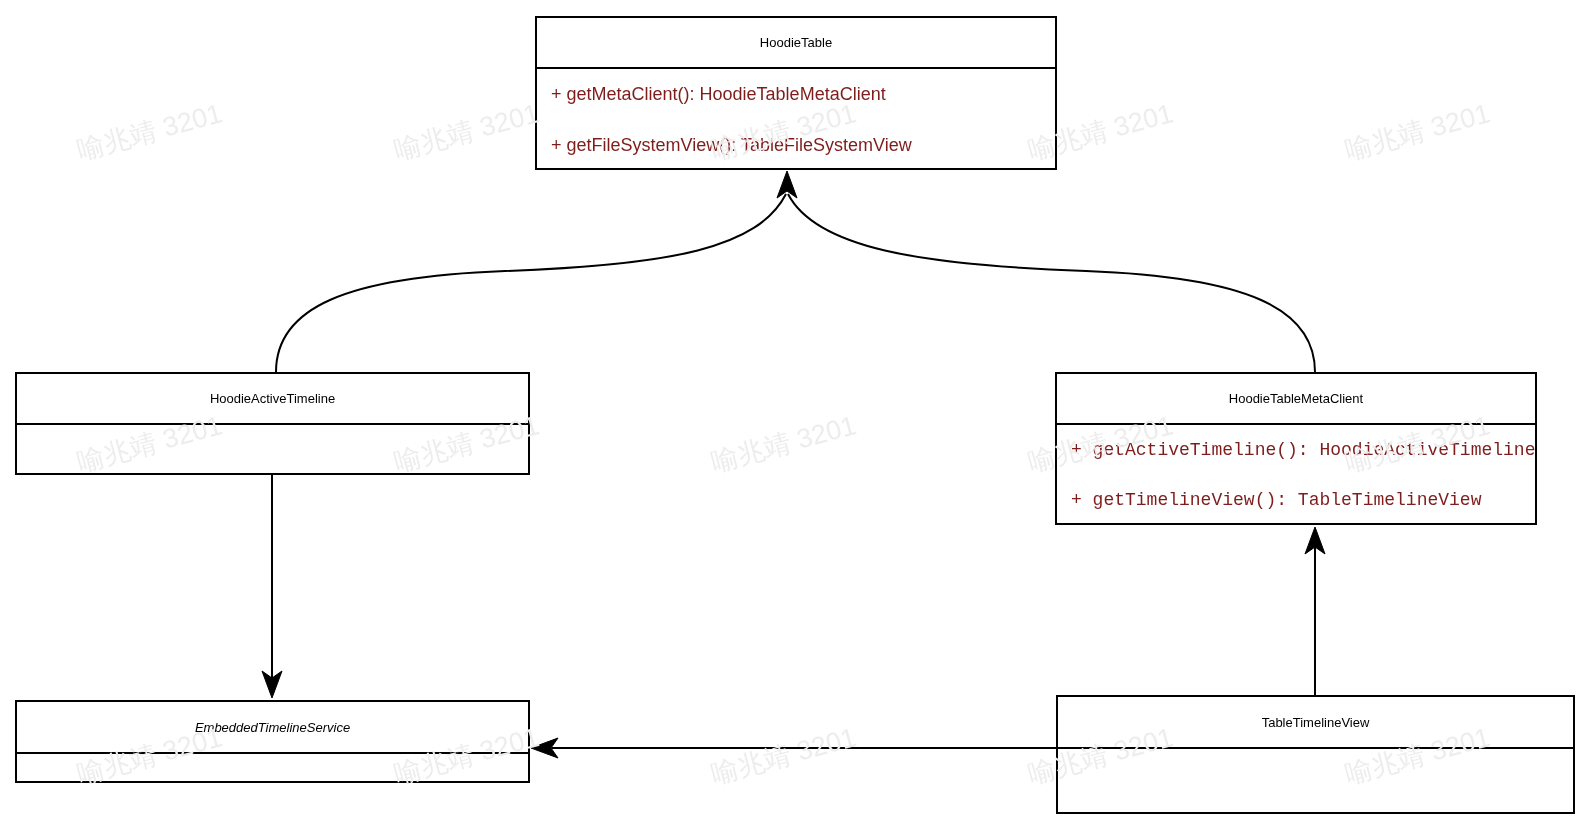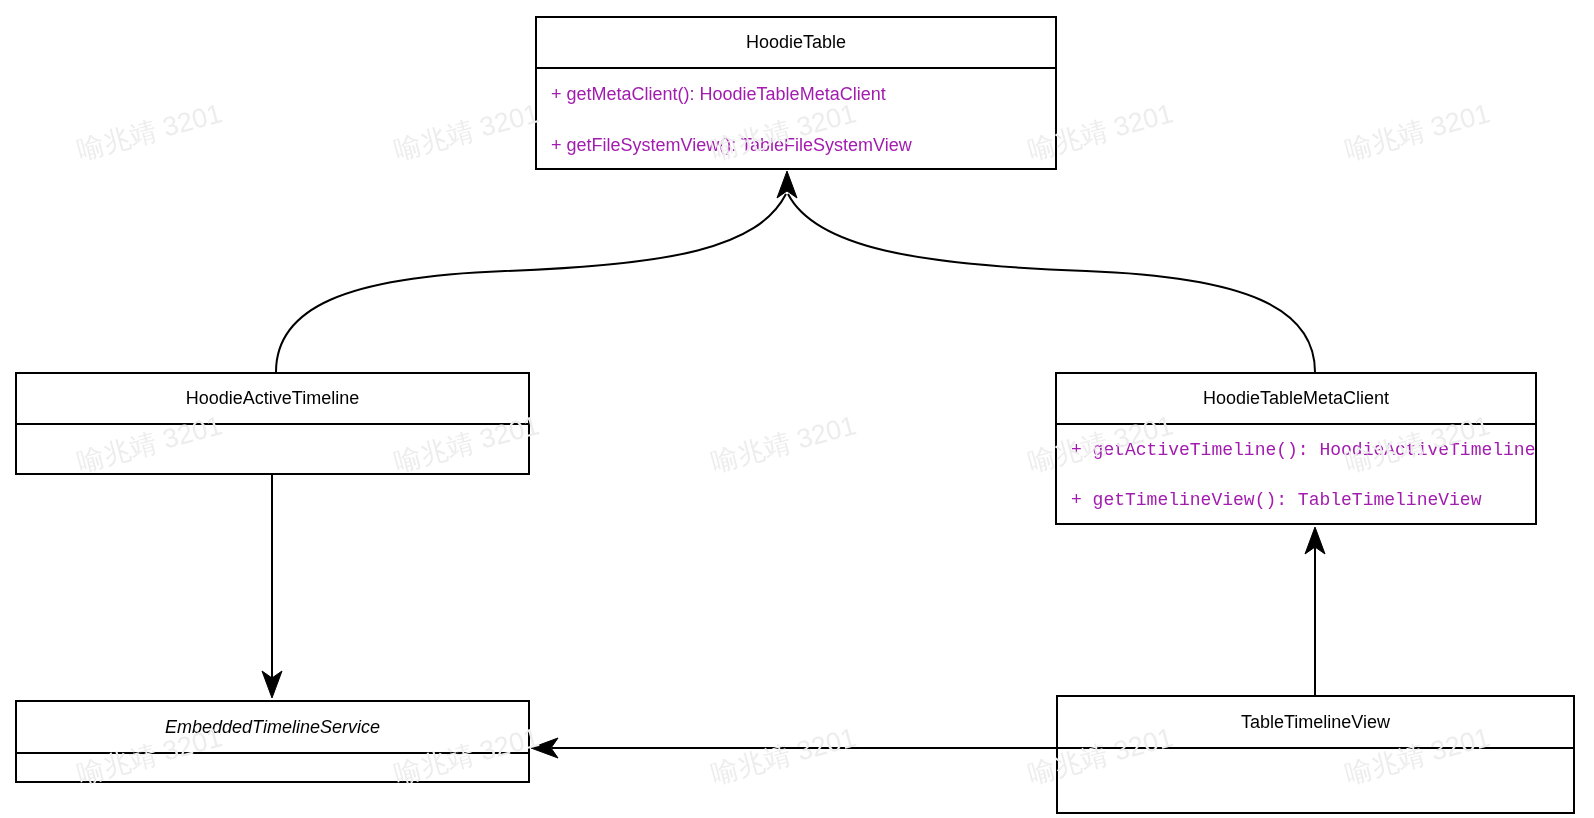--- a/index.html
+++ b/index.html
@@ -22,34 +22,34 @@
     background: #ffffff;
     box-sizing: border-box;
     z-index: 2;
   }
   .uml-title {
     display: flex;
     align-items: center;
     justify-content: center;
     border-bottom: 2px solid #000000;
     box-sizing: border-box;
-    font-size: 18px;
+    font-size: 13px;
     color: #000000;
     white-space: nowrap;
   }
   .uml-body {
     box-sizing: border-box;
   }
   .uml-method {
     display: flex;
     align-items: center;
     box-sizing: border-box;
     padding-left: 14px;
     font-size: 18px;
-    color: #a21caf;
+    color: #7f1d1d;
     white-space: nowrap;
   }
   
   #box-hoodie-table          { left: 535px;  top: 16px;  width: 522px; height: 154px; }
   #box-hoodie-table .uml-title   { height: 51px; }
   #box-hoodie-table .uml-method  { height: 51px; }
   #box-table-file-system-view    { left: 15px;   top: 372px; width: 515px; height: 103px; }
   #box-table-file-system-view .uml-title { height: 51px; }
   #box-hoodie-table-meta-client  { left: 1055px; top: 372px; width: 482px; height: 153px; }
   #box-hoodie-table-meta-client .uml-title  { height: 51px; }

